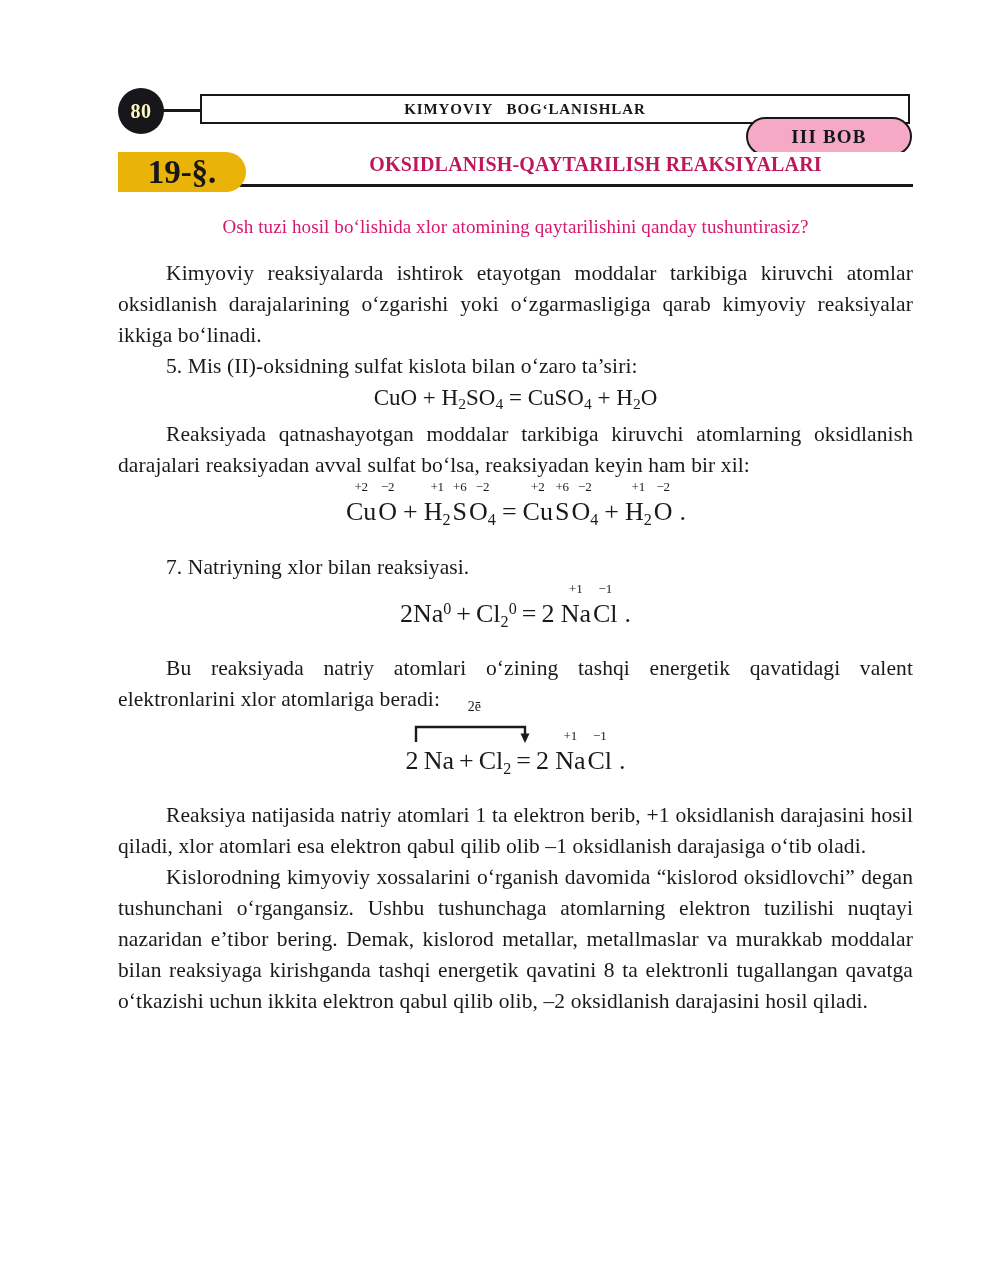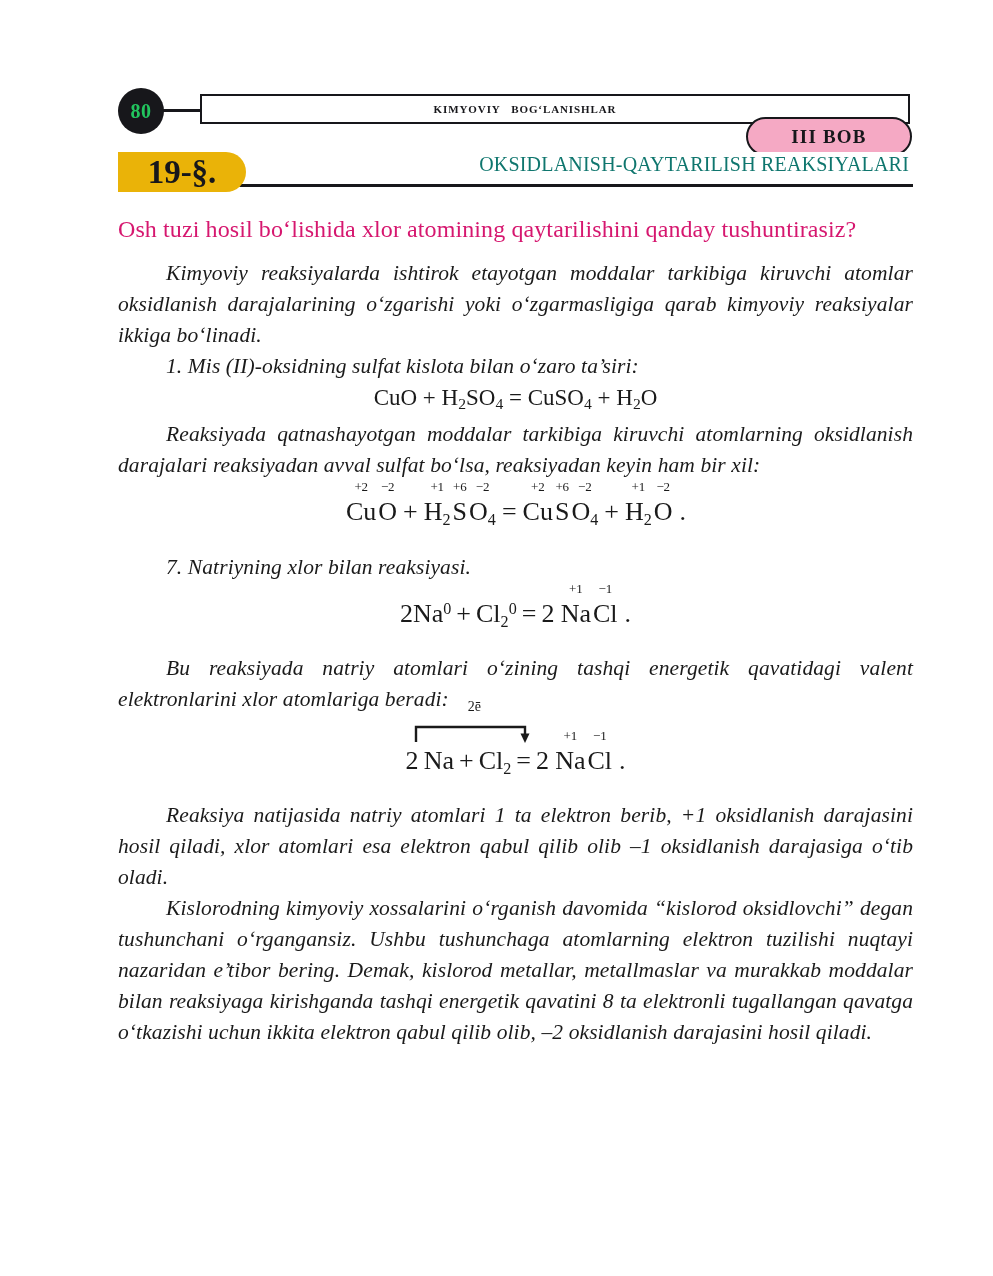--- a/index.html
+++ b/index.html
@@ -31,21 +31,21 @@
     height: 44px;
   }
   .page-num-circle {
     position: absolute;
     left: 0;
     top: 0;
     width: 46px;
     height: 46px;
     border-radius: 50%;
     background: #17171b;
-    color: #22c55e;
+    color: #fef9c3;
     font-size: 20px;
     font-weight: bold;
     display: flex;
     align-items: center;
     justify-content: center;
     letter-spacing: 0.5px;
     z-index: 3;
   }
   .page-num-stem {
     position: absolute;
@@ -68,21 +68,21 @@
   }
   .header-title {
     position: absolute;
     left: 82px;
     top: 6px;
     width: 650px;
     height: 30px;
     display: flex;
     align-items: center;
     justify-content: center;
-    font-size: 11px;
+    font-size: 15px;
     font-weight: bold;
     letter-spacing: 0.9px;
     white-space: pre;
     color: #17171b;
   }
   .chapter-pill {
     position: absolute;
     left: 628px;
     top: 1px;
     width: 166px;
@@ -132,59 +132,58 @@
     top: 32px;
     width: 675px;
     height: 2.5px;
     background: #17171b;
   }
   .section-title {
     position: absolute;
     left: 160px;
     top: 0px;
     width: 635px;
-    text-align: right;
+    text-align: center;
     font-size: 20px;
-    font-weight: normal;
+    font-weight: bold;
     letter-spacing: 0.2px;
-    color: #0f766e;
+    color: #be185d;
     background: #ffffff;
     padding: 1px 4px;
     box-sizing: border-box;
     z-index: 3;
   }
 
   
   .question {
     position: absolute;
     left: 118px;
     top: 216px;
     width: 795px;
-    text-align: left;
-    font-size: 24px;
+    text-align: center;
+    font-size: 19px;
     color: #d6176f;
     letter-spacing: 0.1px;
   }
 
   
   .body {
     position: absolute;
     left: 118px;
     top: 258px;
     width: 795px;
   }
   p.para {
     margin: 0;
     text-align: justify;
     text-justify: inter-word;
     font-size: 21.5px;
     line-height: 31px;
     text-indent: 48px;
     letter-spacing: 0.1px;
-    font-style: italic;
   }
   p.para:last-child { }
 
   .eq-line {
     margin: 0;
     text-align: center;
     font-size: 23px;
     line-height: 31px;
   }
   .spacer-sm { height: 9px; }
@@ -266,21 +265,21 @@
     <div class="section-badge">19-§.</div>
     <div class="section-title">OKSIDLANISH-QAYTARILISH REAKSIYALARI</div>
   </div>
 
   <div class="question">Osh tuzi hosil bo‘lishida xlor atomining qaytarilishini qanday tushuntirasiz?</div>
 
   <div class="body">
 
     <p class="para">Kimyoviy reaksiyalarda ishtirok etayotgan moddalar tarkibiga kiruvchi atomlar oksidlanish darajalarining o‘zgarishi yoki o‘zgarmasligiga qarab kimyoviy reaksiyalar ikkiga bo‘linadi.</p>
 
-    <p class="para">1. Mis (II)-oksidning sulfat kislota bilan o‘zaro ta’siri:</p>
+    <p class="para">5. Mis (II)-oksidning sulfat kislota bilan o‘zaro ta’siri:</p>
 
     <div class="eq-line">
       <span>CuO + H<sub>2</sub>SO<sub>4</sub> = CuSO<sub>4</sub> + H<sub>2</sub>O</span>
     </div>
 
     <p class="para">Reaksiyada qatnashayotgan moddalar tarkibiga kiruvchi atomlarning oksidlanish darajalari reaksiyadan avval sulfat bo‘lsa, reaksiyadan keyin ham bir xil:</p>
 
     <div class="spacer-md"></div>
 
     <div class="ox-eq">

